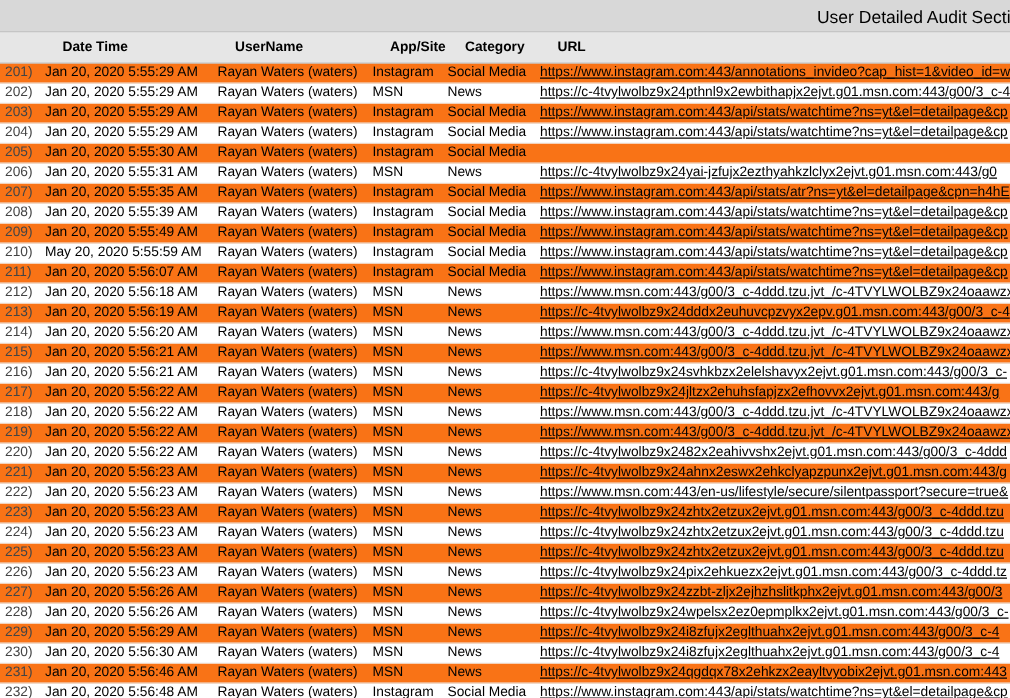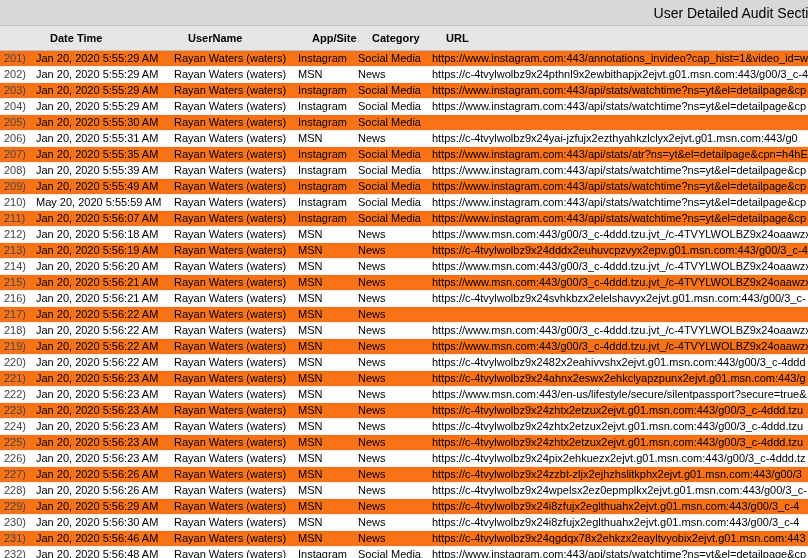--- a/index.html
+++ b/index.html
@@ -5,21 +5,21 @@
 html,body{margin:0;padding:0;font-family:Arial,Helvetica,sans-serif;font-size:11px;color:#000;background:#fff;width:808px}
 .title{width:808px;text-align:right;font-weight:normal;font-size:14px;background:#d8d8d8;padding:5px 0 4px 16px;border-bottom:1px solid #bfbfbf}
 .hdr{display:flex;width:808px;background:#e6e6e6;font-weight:bold;border-bottom:1px solid #bfbfbf;padding:6px 14px}
 .row{display:flex;width:808px;border-bottom:1px solid #eee;height:15px;line-height:15px;white-space:nowrap;overflow:hidden}
 .row.alt{background:#f97316}
 .c-idx{width:32px;padding-left:4px;color:#444}
 .c-dt{width:138px}
 .c-un{width:124px}
 .c-ap{width:60px}
 .c-ct{width:74px}
-.c-ur{flex:1;overflow:hidden;color:#000}
+.c-ur{flex:1;overflow:hidden;text-decoration:underline;color:#000}
 .hdr .c-idx{color:#000}
 .hdr .c-ur{text-decoration:none}
 </style>
 </head>
 <body>
 
 <div class="title">User Detailed Audit Section</div>
 <div class="hdr">
  <div class="c-idx"></div>
  <div class="c-dt">Date Time</div>
@@ -155,20 +155,21 @@
       <div class="c-ap">MSN</div>
       <div class="c-ct">News</div>
       <div class="c-ur">https://c-4tvylwolbz9x24svhkbzx2elelshavyx2ejvt.g01.msn.com:443/g00/3_c-</div>
     </div>
     <div class="row alt">
       <div class="c-idx">217)</div>
       <div class="c-dt">Jan 20, 2020 5:56:22 AM</div>
       <div class="c-un">Rayan Waters (waters)</div>
       <div class="c-ap">MSN</div>
       <div class="c-ct">News</div>
+      <div class="c-ur">https://c-4tvylwolbz9x24jltzx2ehuhsfapjzx2efhovvx2ejvt.g01.msn.com:443/g</div>
     </div>
     <div class="row">
       <div class="c-idx">218)</div>
       <div class="c-dt">Jan 20, 2020 5:56:22 AM</div>
       <div class="c-un">Rayan Waters (waters)</div>
       <div class="c-ap">MSN</div>
       <div class="c-ct">News</div>
       <div class="c-ur">https://www.msn.com:443/g00/3_c-4ddd.tzu.jvt_/c-4TVYLWOLBZ9x24oaawzx</div>
     </div>
     <div class="row alt">

